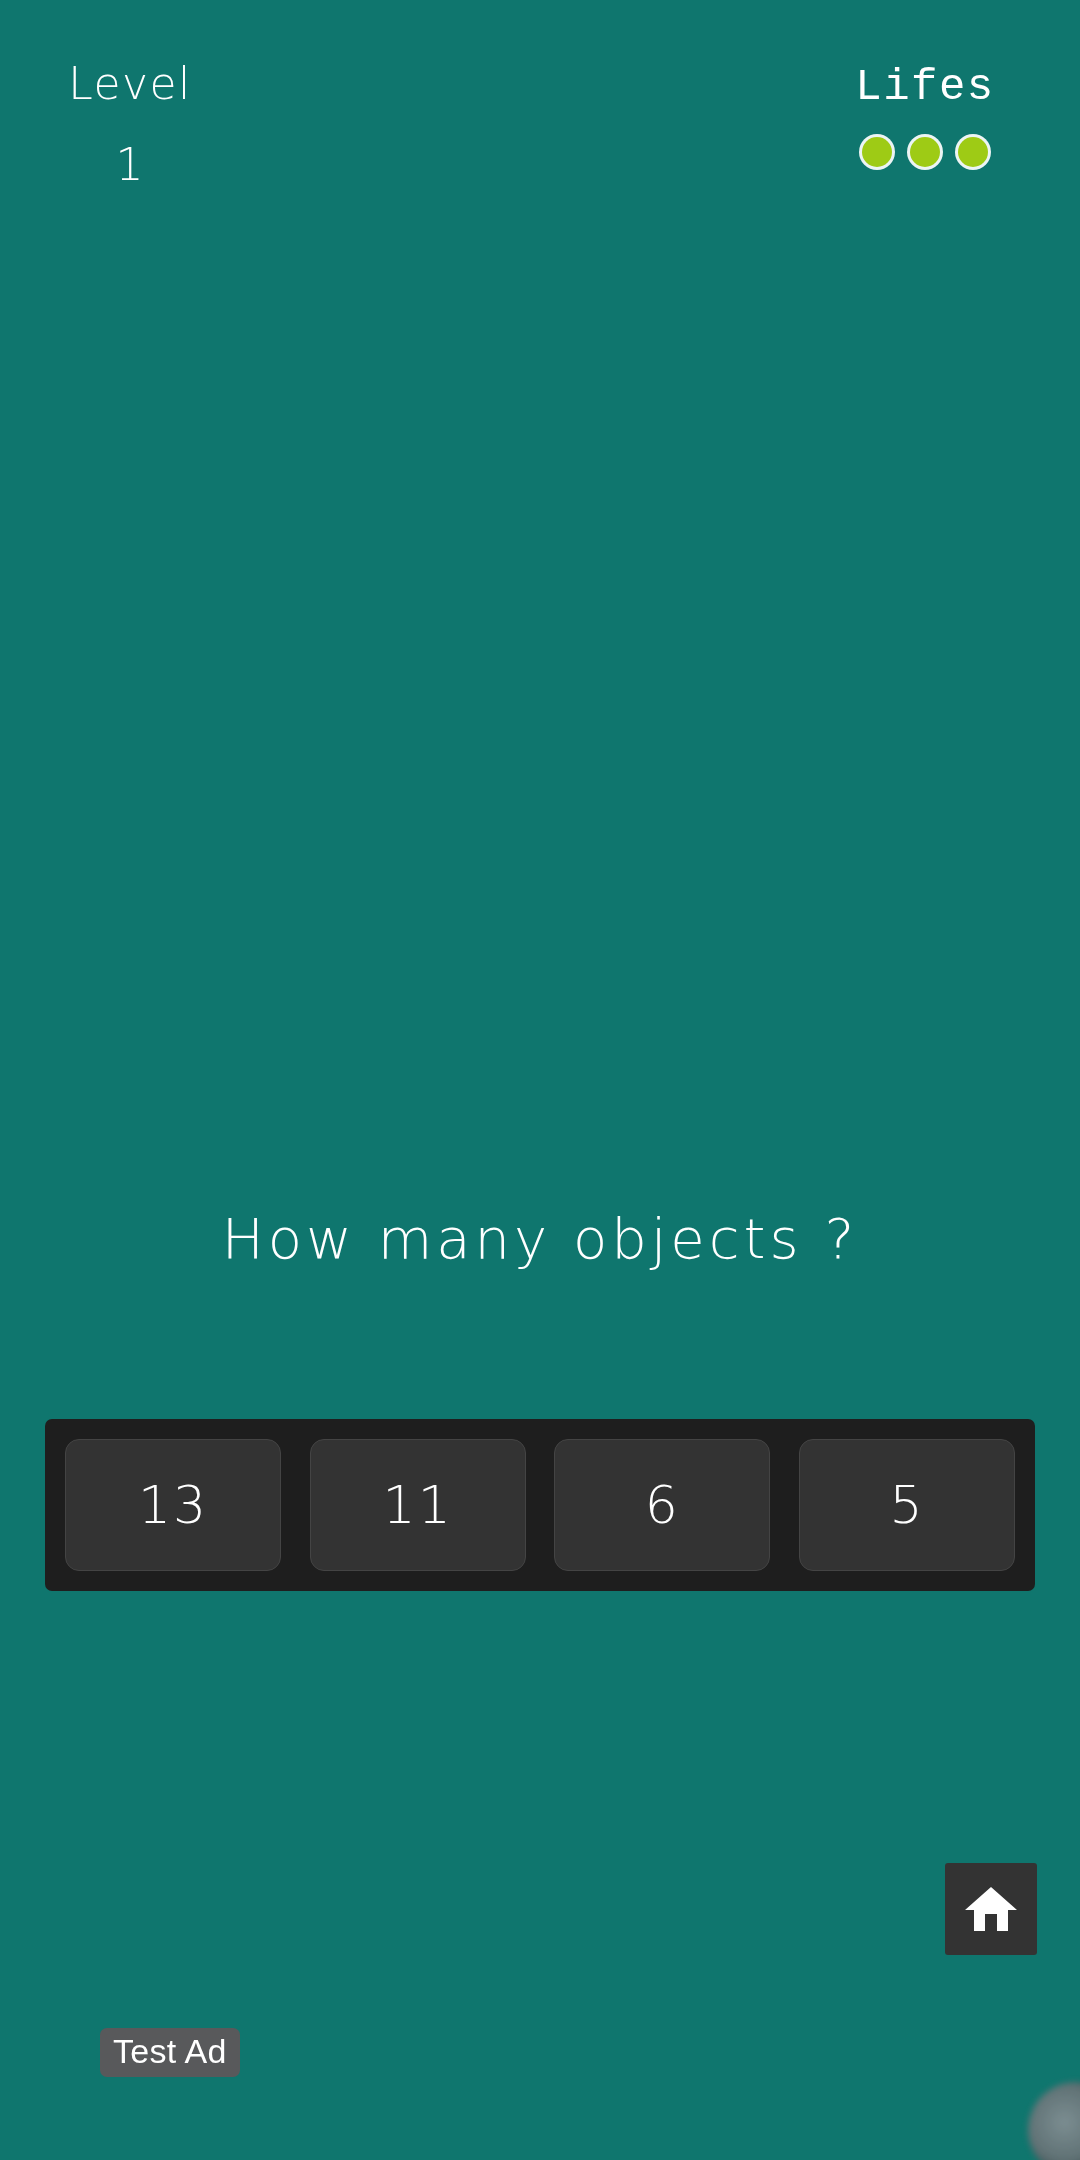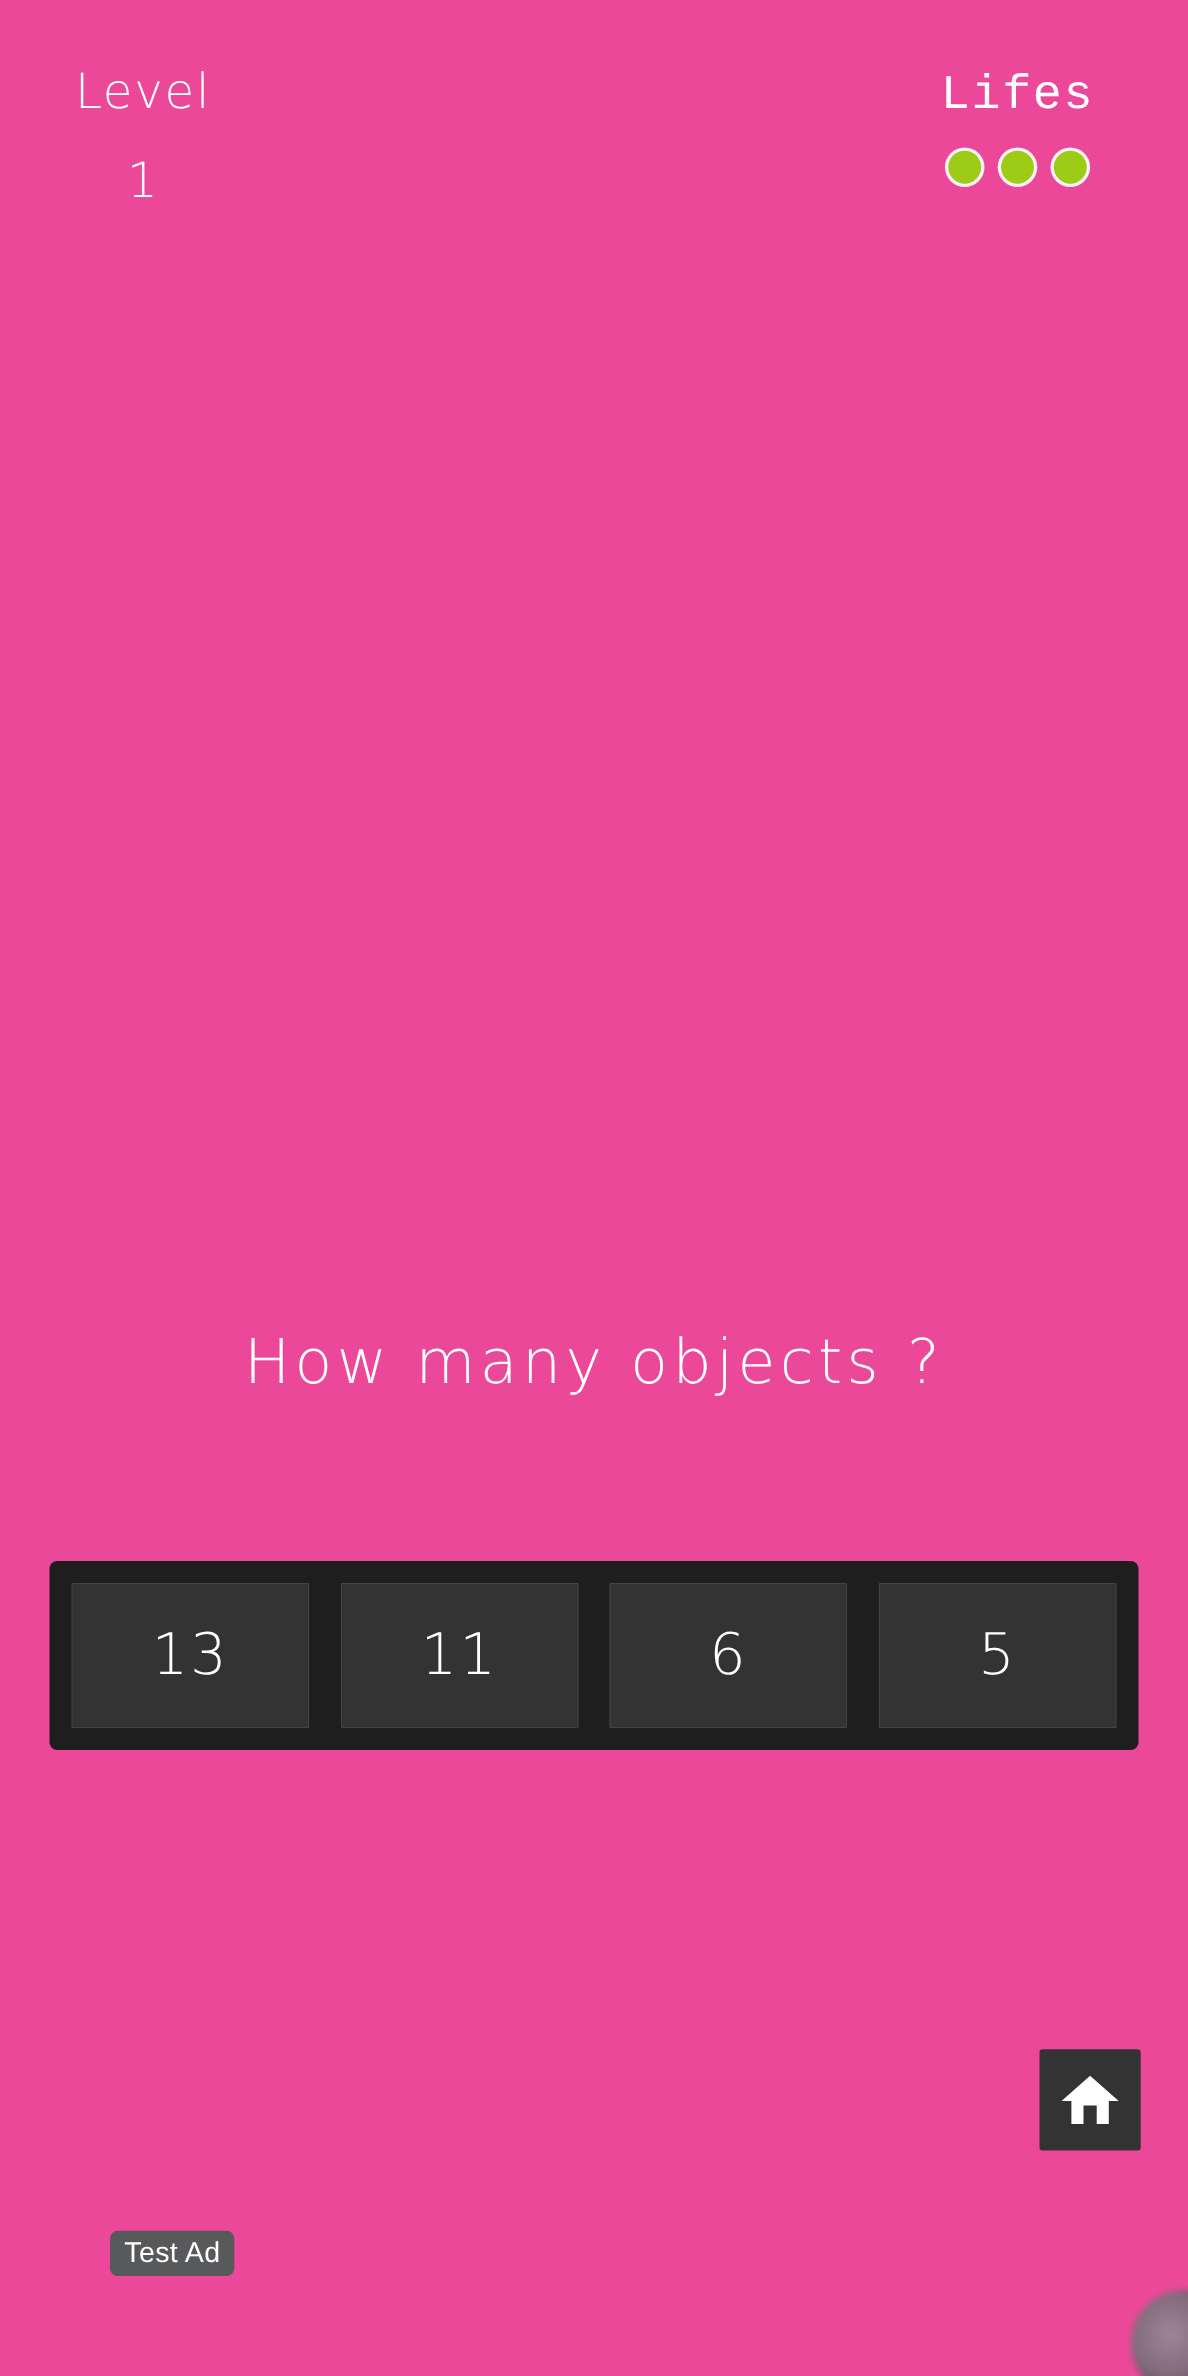--- a/index.html
+++ b/index.html
@@ -14,21 +14,21 @@
     position: relative;
     overflow: hidden;
     font-family: "DejaVu Sans", sans-serif;
     color: #ffffff;
     -webkit-font-smoothing: antialiased;
   }
 
   .screen {
     position: absolute;
     inset: 0;
-    background: #ec4899;
+    background: #0f766e;
     padding-left: 32px;
   }
 
   
   .hud {
     position: absolute;
     top: 0;
     left: 0;
     width: 1080px;
     height: 220px;
@@ -126,21 +126,21 @@
     align-items: center;
     justify-content: space-between;
     padding: 0 20px;
   }
   .answer-btn {
     width: 216px;
     height: 132px;
     box-sizing: border-box;
     background: #333333;
     border: 1px solid #444444;
-    border-radius: 1px;
+    border-radius: 14px;
     color: #ffffff;
     font-family: "DejaVu Sans", sans-serif;
     font-size: 52px;
     font-weight: 300;
     letter-spacing: 2px;
     display: flex;
     align-items: center;
     justify-content: center;
     cursor: pointer;
     padding: 0;
@@ -166,21 +166,21 @@
   .home-btn svg { display: block; }
 
   
   .test-ad {
     position: absolute;
     left: 100px;
     top: 2028px;
     background: #58595b;
     color: #ffffff;
     font-family: "Liberation Sans", sans-serif;
-    font-size: 26px;
+    font-size: 34px;
     font-weight: 400;
     letter-spacing: 0.3px;
     padding: 6px 13px 9px 13px;
     border-radius: 7px;
     line-height: 1;
   }
 
   
   .corner-blob {
     position: absolute;

